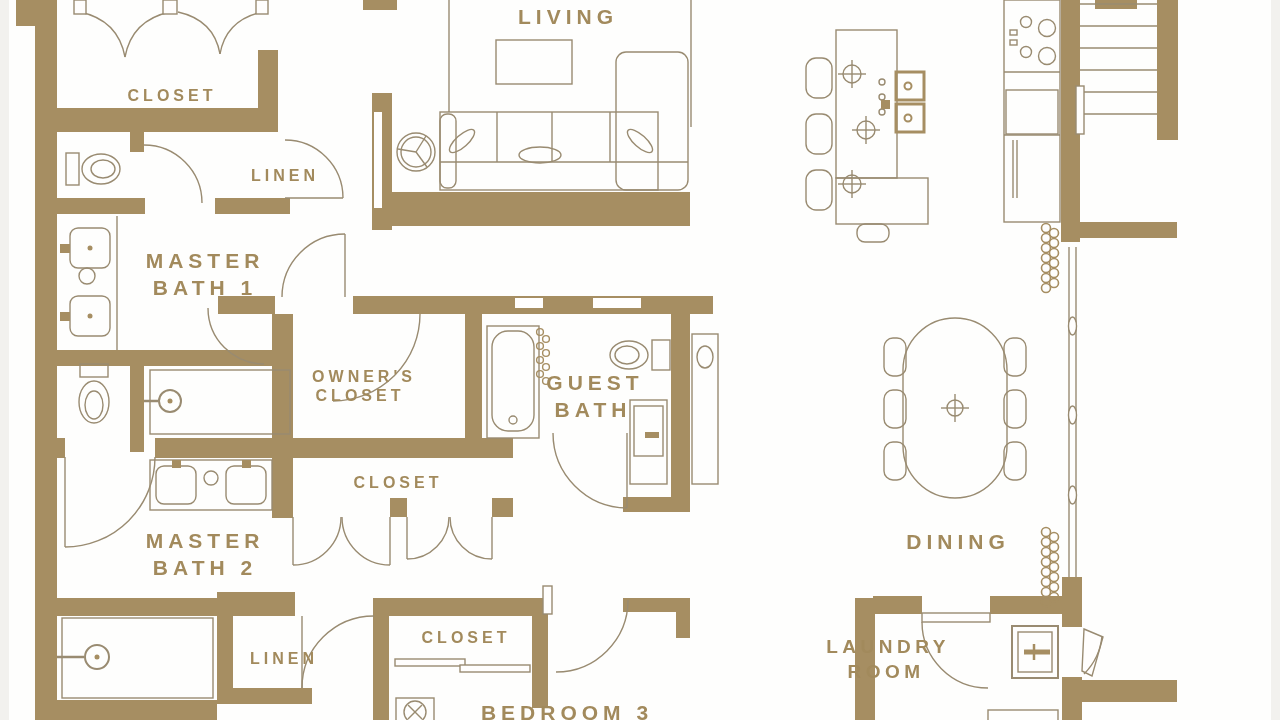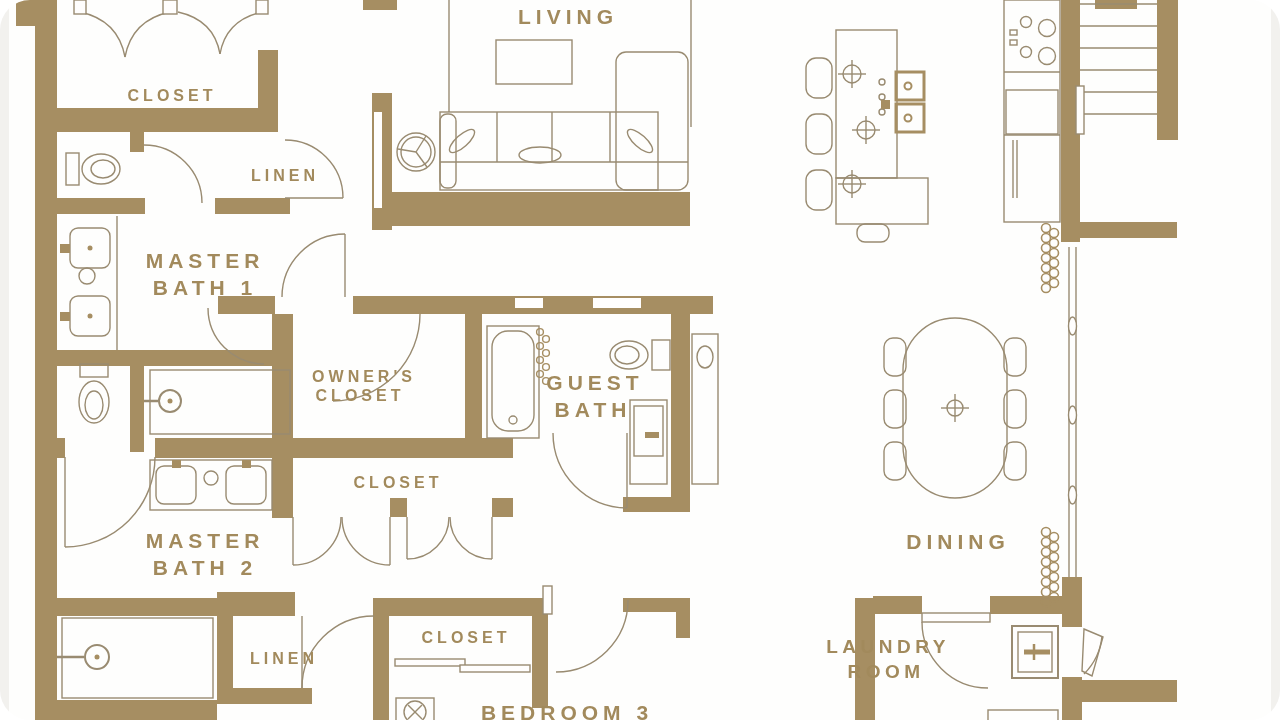--- a/index.html
+++ b/index.html
@@ -1,17 +1,17 @@
 <!DOCTYPE html>
 <html style="--wall: #a68e62; --line: #998b71; --label: #a28a5c; --background: #fefefd;"><head>
 <meta charset="utf-8">
 <style>
   html,body{margin:0;padding:0;background:#fff;}
   .stage{position:relative;width:1280px;height:720px;background:var(--background,#fefefd);overflow:hidden;
-         font-family:"Liberation Sans", sans-serif;border-radius:30px;}
+         font-family:"Liberation Sans", sans-serif;}
   svg{display:block;filter:blur(.4px);}
   .w{fill:var(--wall,#a68e62);}
   .ln{fill:none;stroke:var(--line,#998b71);stroke-width:1.4;}
   .lnf{fill:#fffefd;stroke:var(--line,#998b71);stroke-width:1.4;}
   .lnt{fill:none;stroke:var(--wall,#a68e62);stroke-width:3;}
   .dot{fill:var(--wall,#a68e62);}
   .lbl{fill:var(--label,#a28a5c);font-weight:700;letter-spacing:5px;font-size:21px;}
   .lbl.sm{font-size:16px;letter-spacing:4px;}
   .lbl.md{font-size:19px;letter-spacing:4.5px;}
   .edge{fill:#e7e5e1;opacity:.55;}

